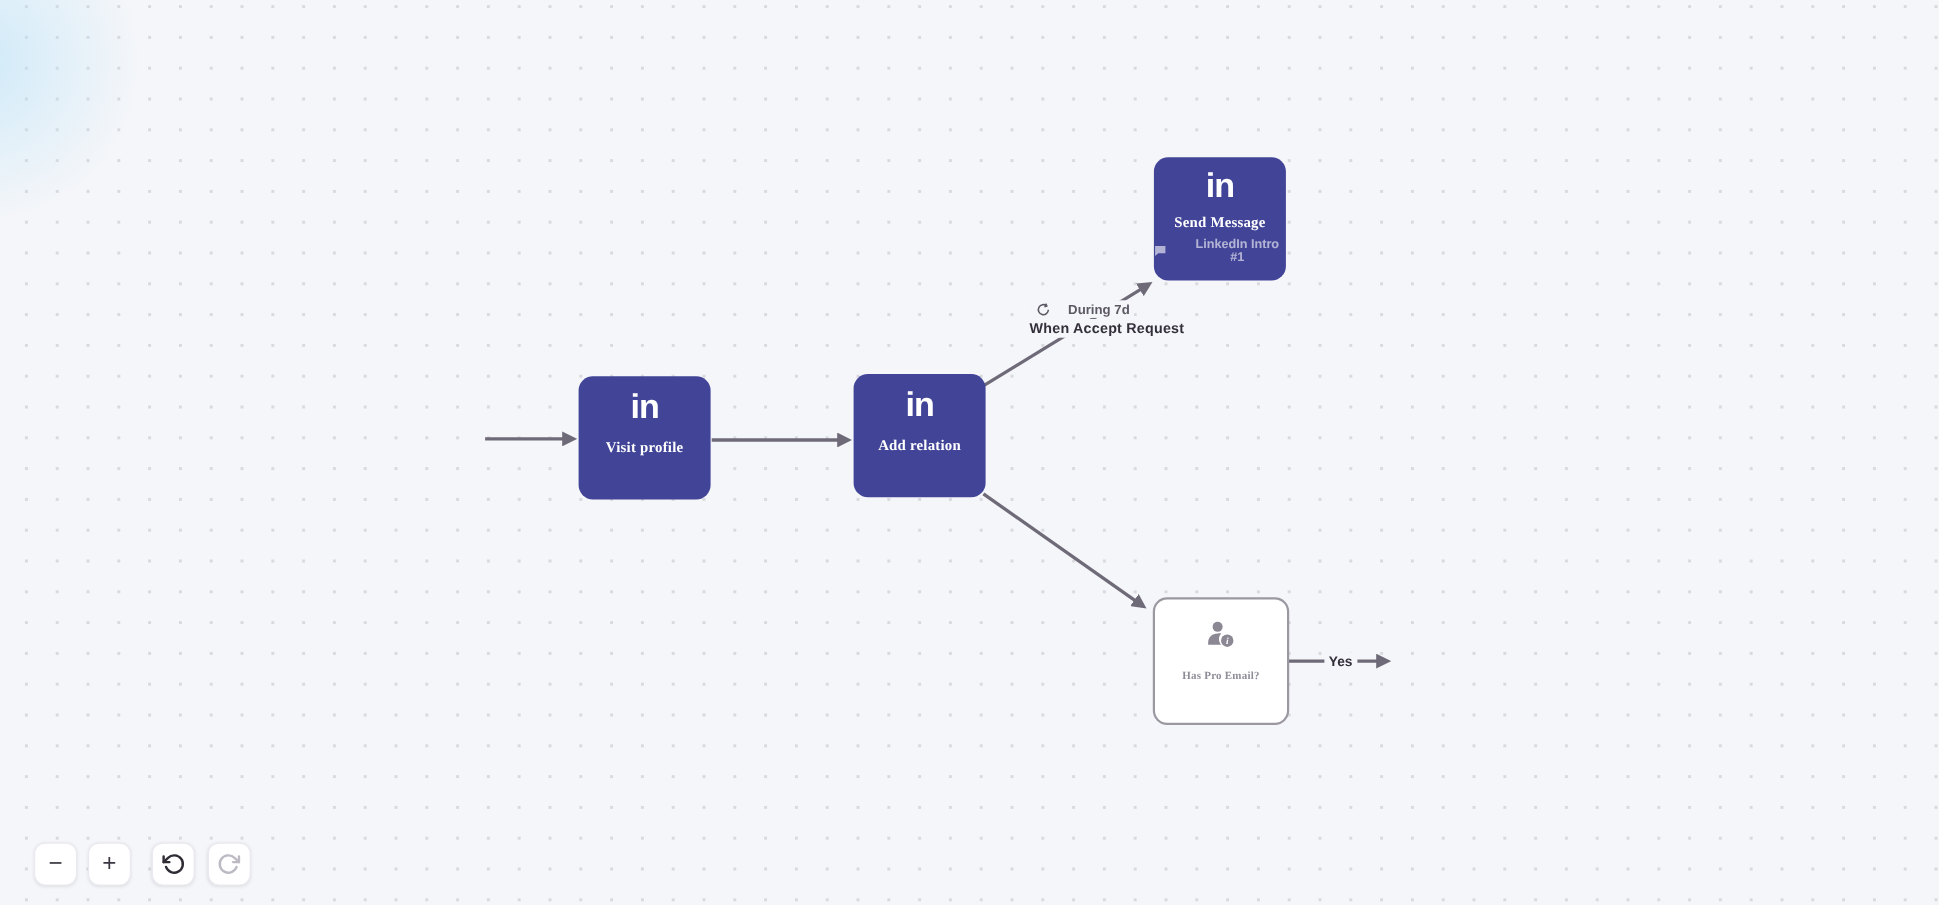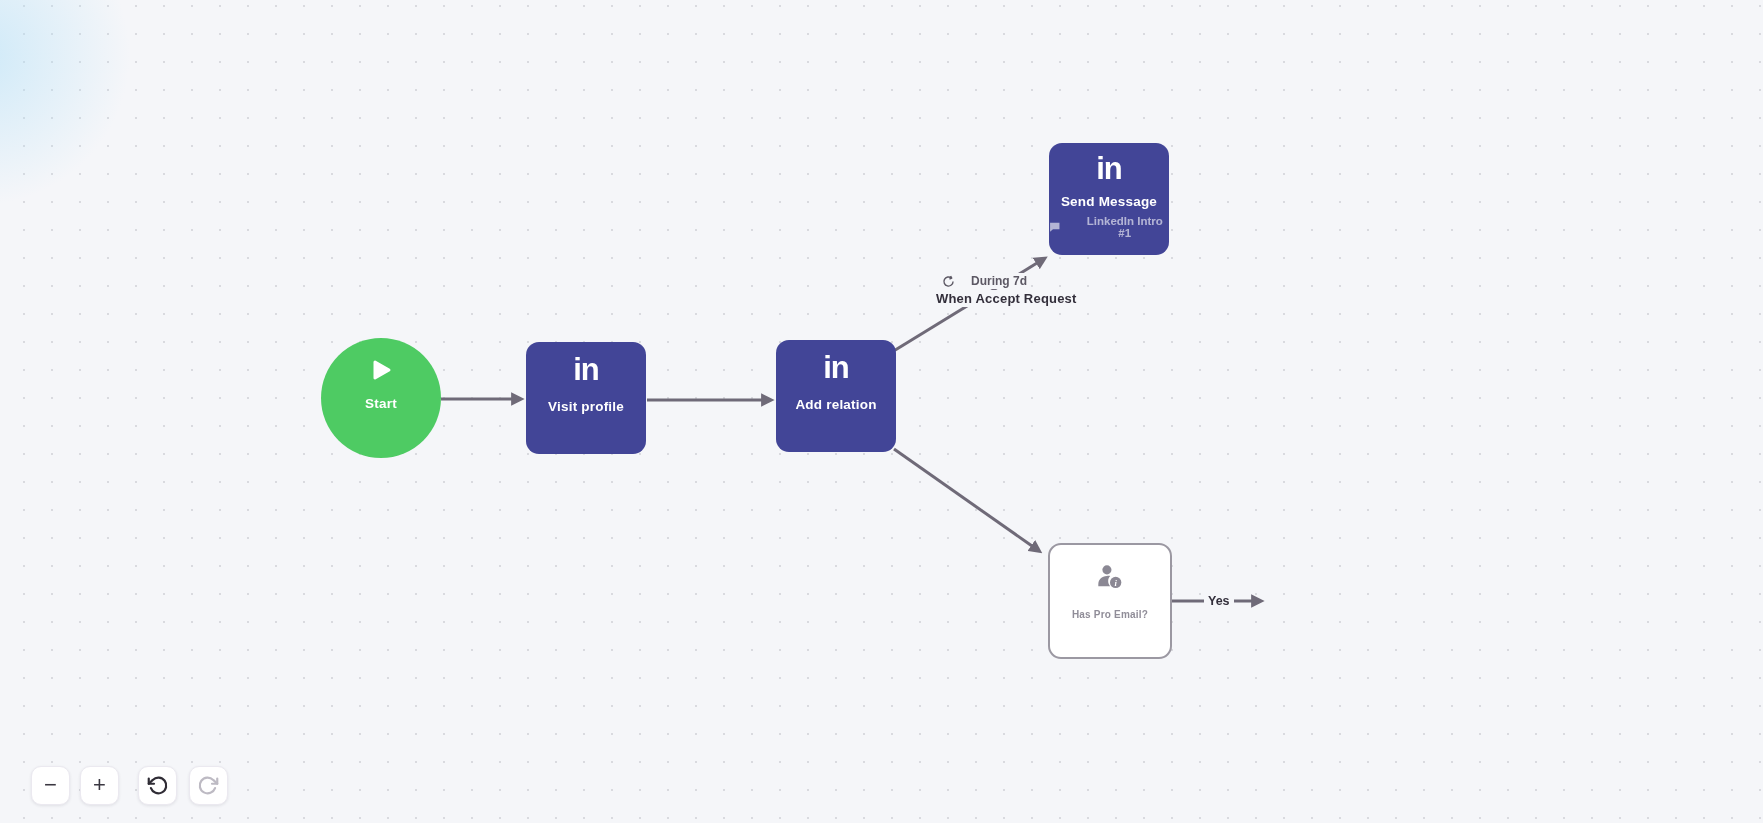--- a/index.html
+++ b/index.html
@@ -33,21 +33,21 @@
   .bg-green{background:#4ecb63;}
   .bg-indigo{background:#424597;}
   .bg-orange{background:#f96d28;}
   .bg-white{background:#ffffff;border:2px solid #9b98a2;color:#908d98;}
 
   .node-iconbox{height:36px;margin-top:10px;display:flex;align-items:center;justify-content:center;}
   .in-logo{
     font-size:31px;font-weight:800;letter-spacing:-1px;line-height:36px;
     font-family:"Liberation Sans","DejaVu Sans",sans-serif;
   }
-  .node-label{font-size:13.5px;font-weight:700;margin-top:11px;letter-spacing:.2px;}
+  .node-label{font-size:13.5px;font-weight:700;margin-top:11px;letter-spacing:.2px;font-family:Liberation Serif, serif;}
   .node-sub{
     display:flex;align-items:center;justify-content:center;gap:20px;
     margin-top:6px;font-size:11.5px;font-weight:700;color:rgba(255,255,255,.6);
   }
   .node-sub svg{opacity:.6;}
 
   #node-start .node-iconbox{margin-top:14px;}
   #node-start .node-label{margin-top:8px;}
   #node-has-pro-email .node-label{font-size:10px;margin-top:14px;}
 
@@ -87,28 +87,20 @@
     </defs>
     <g stroke="#6f6a78" stroke-width="3" fill="none">
       <line x1="441" y1="399" x2="512" y2="399" marker-end="url(#arr)"></line>
       <line x1="647" y1="400" x2="762" y2="400" marker-end="url(#arr)"></line>
       <line x1="892" y1="352" x2="1037" y2="263" marker-end="url(#arr)"></line>
       <line x1="894" y1="449" x2="1032" y2="546" marker-end="url(#arr)"></line>
       <line x1="1168" y1="601" x2="1252" y2="601" marker-end="url(#arr)"></line>
     </g>
   </svg>
 
-  <div id="node-start" class="node node-circle bg-green" style="left:321px;top:338px">
-    <div class="node-iconbox">
-      <svg width="24" height="24" viewBox="0 0 24 24">
-        <path d="M6 4 L20 12 L6 20 Z" fill="#fff" stroke="#fff" stroke-width="3" stroke-linejoin="round"></path>
-      </svg>
-    </div>
-    <div class="node-label">Start</div>
-  </div>
 
   <div class="node node-square bg-indigo" style="left:526px;top:342px">
     <div class="node-iconbox in-logo">in</div>
     <div class="node-label">Visit profile</div>
   </div>
 
   <div class="node node-square bg-indigo" style="left:776px;top:340px">
     <div class="node-iconbox in-logo">in</div>
     <div class="node-label">Add relation</div>
   </div>

